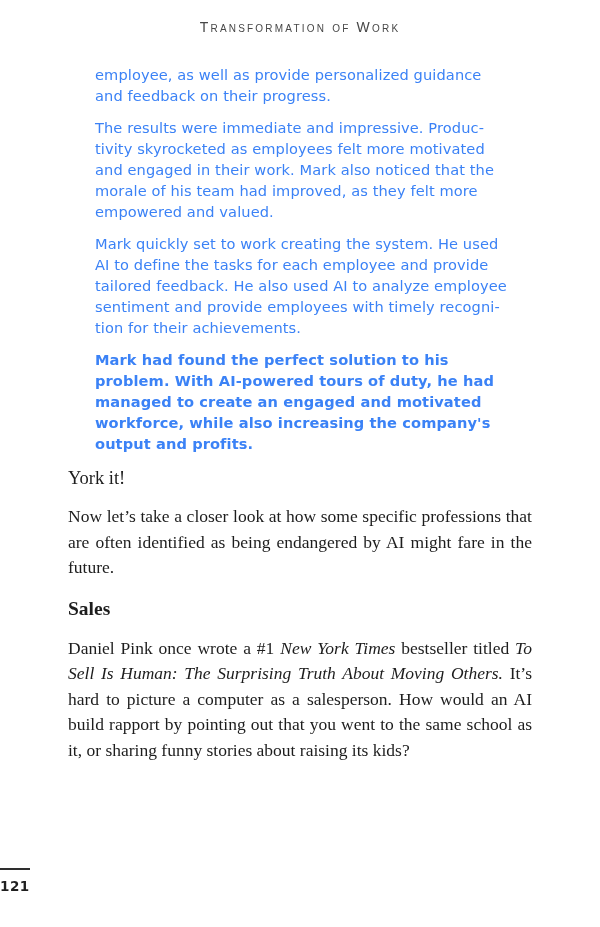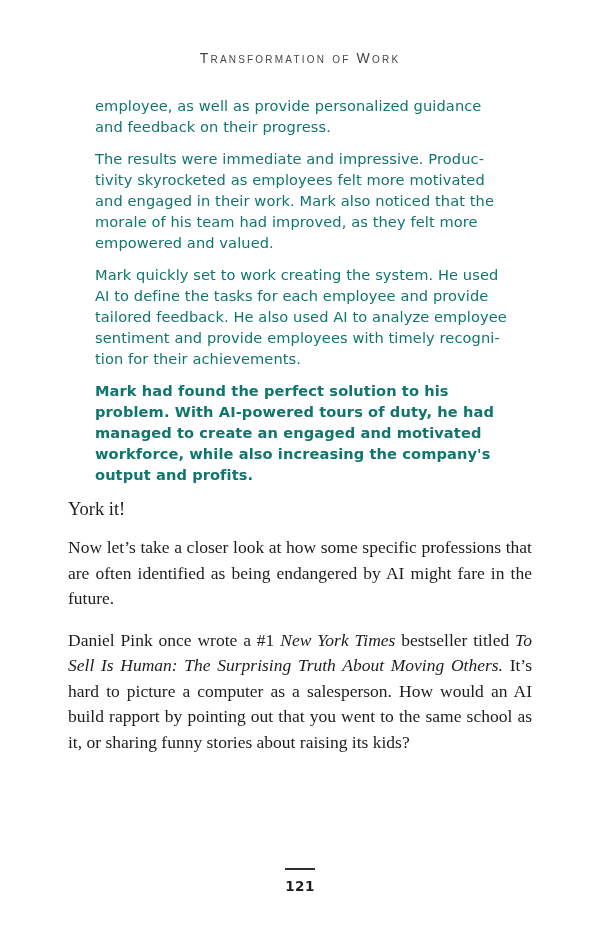--- a/index.html
+++ b/index.html
@@ -10,37 +10,37 @@
   .page {
     position: relative;
     width: 600px;
     height: 927px;
     margin: 0 auto;
     background: #ffffff;
     box-sizing: border-box;
     overflow: hidden;
   }
   .running-header {
-    padding-top: 50px;
+    padding-top: 19px;
     text-align: center;
     font-family: "Liberation Sans", sans-serif;
     font-variant: small-caps;
     font-size: 14px;
     font-weight: 500;
     letter-spacing: 2.2px;
     color: #474747;
   }
   .excerpt {
     margin: 29px 0 0 95px;
     width: 414px;
     font-family: "DejaVu Sans", sans-serif;
     font-size: 14.6px;
     line-height: 21px;
     letter-spacing: 0.1px;
-    color: #0f766e;
+    color: #3b82f6;
     text-align: left;
   }
   .excerpt p {
     margin: 0 0 11px 0;
   }
   .excerpt p:last-child {
     margin-bottom: 12px;
     font-weight: bold;
   }
   .serif {
@@ -61,35 +61,35 @@
     text-align: justify;
   }
   .sales-heading {
     margin: 15px 0 0 68px;
     width: 464px;
     font-size: 19.5px;
     line-height: 23px;
     font-weight: bold;
   }
   .sales-paragraph {
-    margin: 0 0 0 68px;
+    margin: 16px 0 0 68px;
     width: 464px;
     font-size: 17.5px;
     line-height: 25.5px;
     text-align: justify;
   }
   .italic {
     font-style: italic;
   }
   .footer {
     position: absolute;
     top: 860px;
     left: 0;
     right: 0;
-    text-align: center;
+    text-align: left;
   }
   .footer-divider {
     display: inline-block;
     width: 30px;
     border-top: 2px solid #2e2e2e;
     margin-bottom: 4px;
   }
   .page-number {
     font-family: "DejaVu Sans", sans-serif;
     font-size: 13.5px;
@@ -109,20 +109,21 @@
     <p>employee, as well as provide personalized guidance and feedback on their progress.</p>
     <p>The results were immediate and impressive. Produc­tivity skyrocketed as employees felt more motivated and engaged in their work. Mark also noticed that the morale of his team had improved, as they felt more empowered and valued.</p>
     <p>Mark quickly set to work creating the system. He used AI to define the tasks for each employee and provide tailored feedback. He also used AI to analyze employee sentiment and provide employees with timely recogni­tion for their achievements.</p>
     <p>Mark had found the perfect solution to his problem. With AI-powered tours of duty, he had managed to create an engaged and motivated workforce, while also increasing the company's output and profits.</p>
   </div>
 
   <div class="serif love-it">York it!</div>
 
   <div class="serif intro">Now let’s take a closer look at how some specific professions that are often identified as being endangered by AI might fare in the future.</div>
 
+  <div class="serif sales-heading">Sales</div>
 
   <div class="serif sales-paragraph"><span>Daniel Pink once wrote a #1 </span><span class="italic">New York Times</span><span> bestseller titled </span><span class="italic">To Sell Is Human: The Surprising Truth About Moving Others.</span><span> It’s hard to picture a computer as a salesperson. How would an AI build rapport by pointing out that you went to the same school as it, or sharing funny stories about raising its kids?</span></div>
 
   <div class="footer">
     <span class="footer-divider"></span>
     <div class="page-number">121</div>
   </div>
 
 </div>
 

